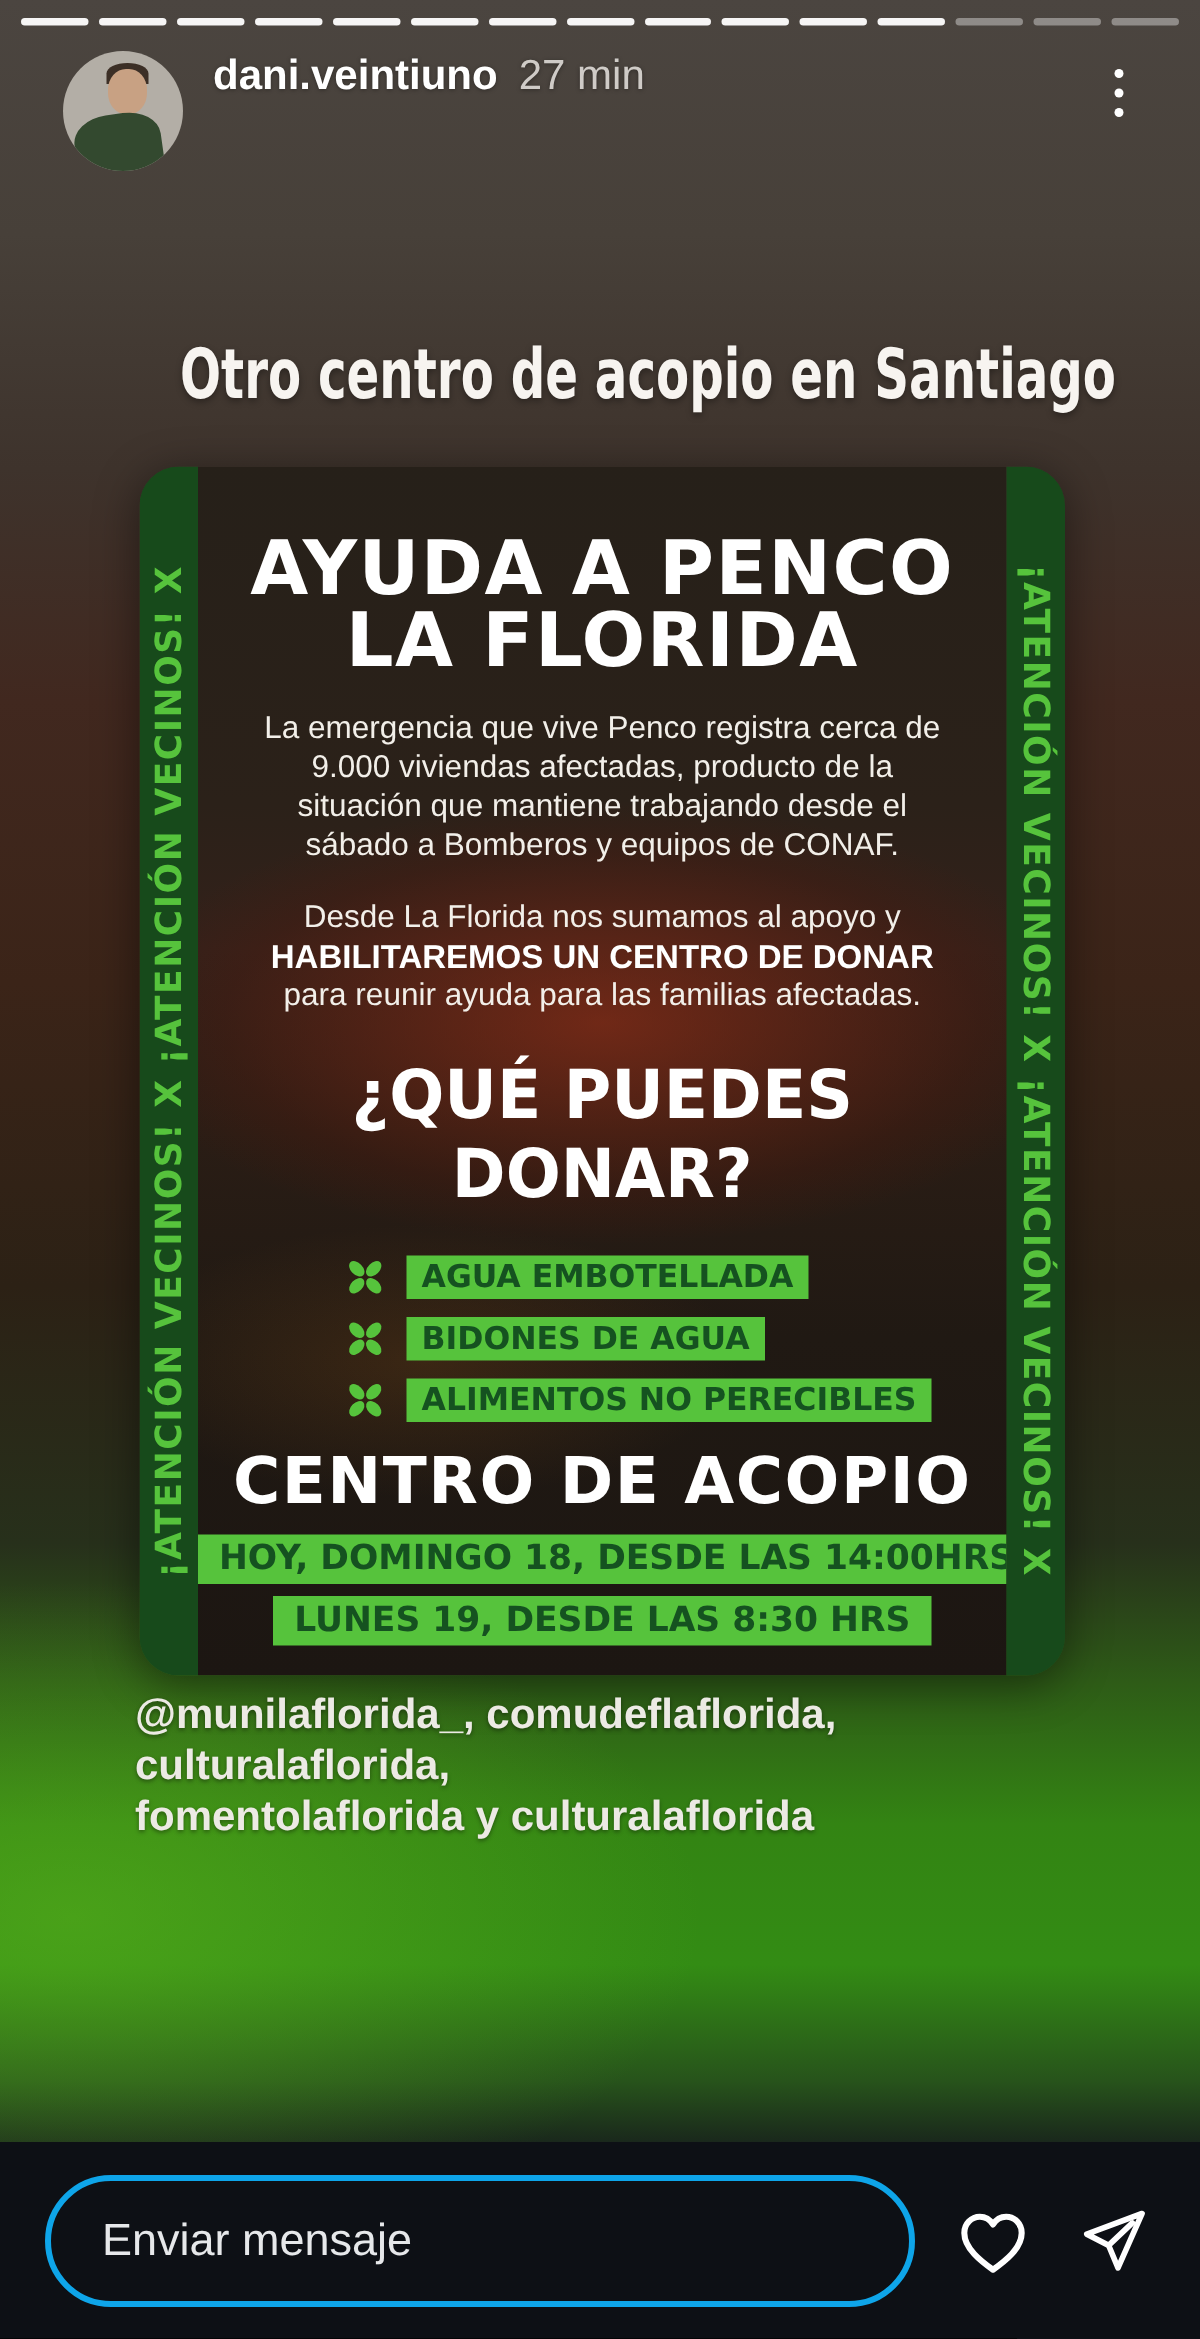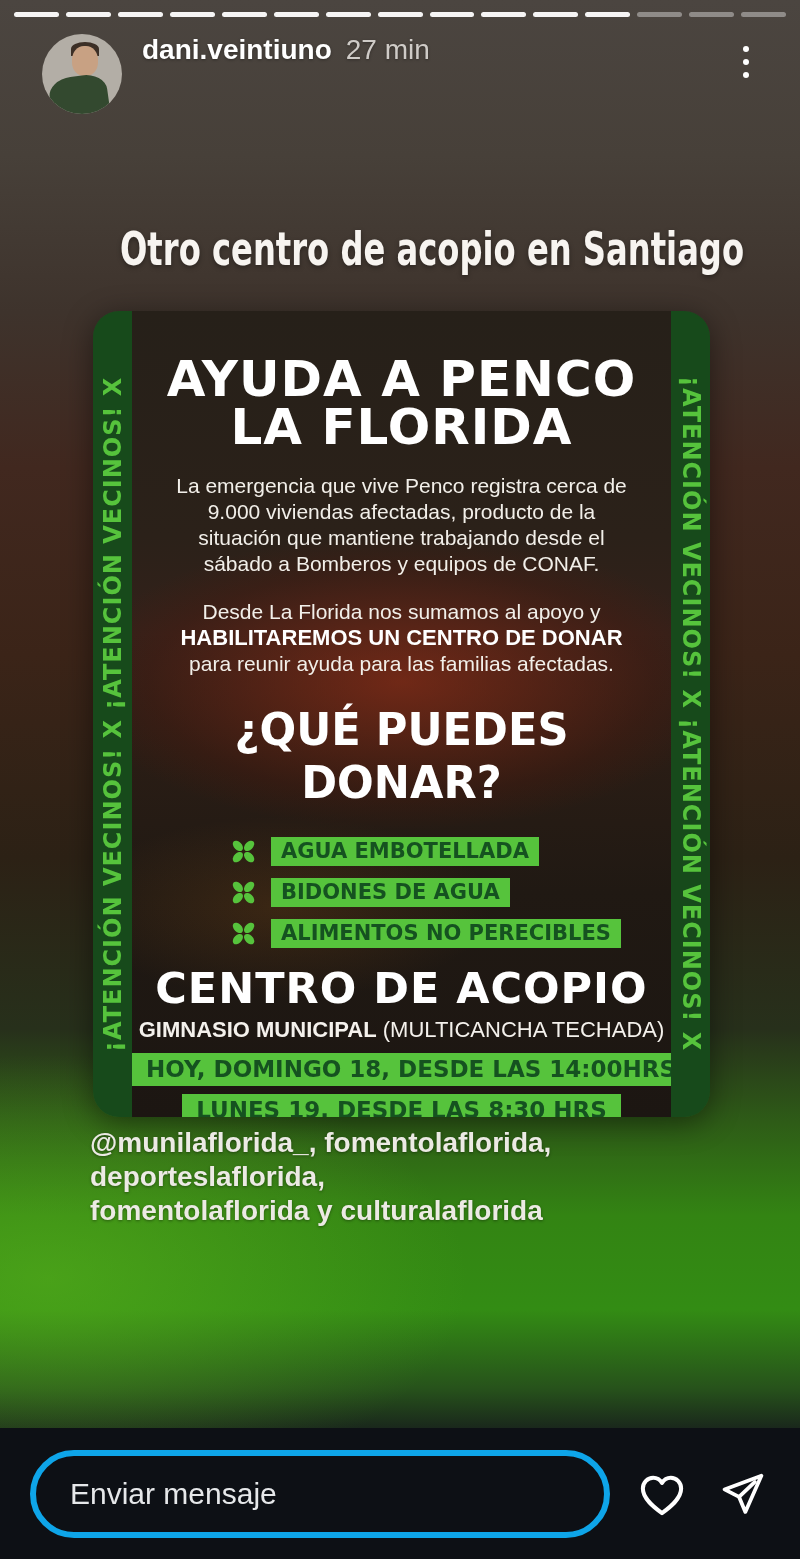--- a/index.html
+++ b/index.html
@@ -99,21 +99,21 @@
     color:#eceae4; font-size:28px; font-weight:bold; line-height:34px;
     text-shadow:0 1px 3px rgba(0,0,0,.4);
   }
 
   
   .composer {
     position:absolute; left:0; right:0; bottom:0; height:131px;
     background:#0d1015; display:flex; align-items:center; padding:0 30px; gap:24px;
   }
   .msg-box {
-    flex:1; height:88px; border:6px solid #0ea5e9; border-radius:46px;
+    flex:1; height:88px; border:4px solid #0ea5e9; border-radius:46px;
     display:flex; align-items:center; padding:0 34px; background:transparent;
   }
   .msg-box input {
     width:100%; background:transparent; border:none; outline:none;
     color:#eef0f2; font-size:30px; font-family:"Liberation Sans", sans-serif;
   }
   .msg-box input::placeholder { color:#e6e8ea; opacity:1; }
   .icon-btn { width:56px; height:56px; display:flex; align-items:center; justify-content:center; cursor:pointer; flex:0 0 auto; }
 </style>
 </head>
@@ -208,36 +208,33 @@
               <ellipse cx="7" cy="17" rx="5.4" ry="3.5" transform="rotate(-45 7 17)"></ellipse>
               <ellipse cx="17" cy="17" rx="5.4" ry="3.5" transform="rotate(45 17 17)"></ellipse>
             </g>
           </svg>
           <span class="chip">ALIMENTOS NO PERECIBLES</span>
         </div>
       </div>
 
       <div class="center-heading">CENTRO DE ACOPIO</div>
 
-      <div class="venue">
-        <span class="v-bold">GIMNASIO MUNICIPAL</span><span> (MULTICANCHA TECHADA)</span>
-      </div>
 
       <div class="schedule">
         <span class="chip">HOY, DOMINGO 18, DESDE LAS 14:00HRS</span>
         <span class="chip">LUNES 19, DESDE LAS 8:30 HRS</span>
       </div>
 
     </div>
 
     <div class="strip right">¡ATENCIÓN VECINOS! X ¡ATENCIÓN VECINOS! X</div>
   </div>
 
   <div class="caption">
-    <div>@munilaflorida_, fomentolaflorida, deporteslaflorida,</div>
+    <div>@munilaflorida_, comudeflaflorida, culturalaflorida,</div>
     <div>fomentolaflorida y culturalaflorida</div>
   </div>
 
   <div class="composer">
     <div class="msg-box">
       <input type="text" placeholder="Enviar mensaje" style="">
     </div>
     <div class="icon-btn">
       <svg width="54" height="54" viewBox="0 0 24 24">
         <path d="M12 20.5 C8.5 18 3.5 14.2 3.5 9.6 C3.5 6.9 5.6 4.8 8.1 4.8 C9.8 4.8 11.2 5.8 12 7.1 C12.8 5.8 14.2 4.8 15.9 4.8 C18.4 4.8 20.5 6.9 20.5 9.6 C20.5 14.2 15.5 18 12 20.5 Z" fill="none" stroke="#fff" stroke-width="1.8" stroke-linejoin="round"></path>

